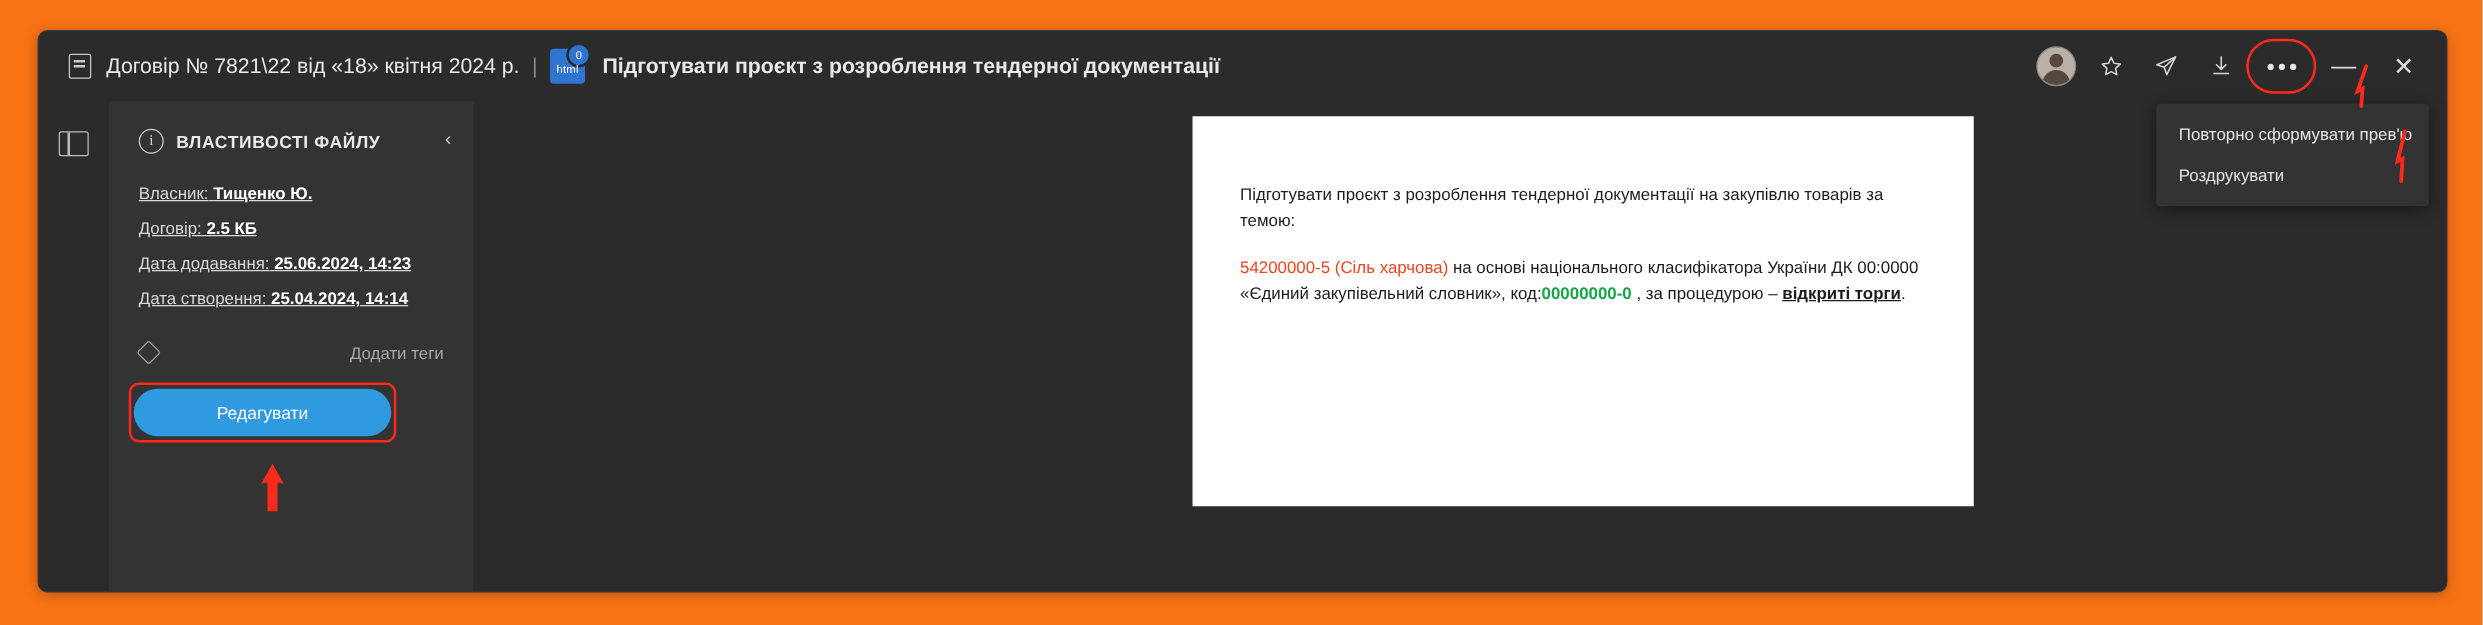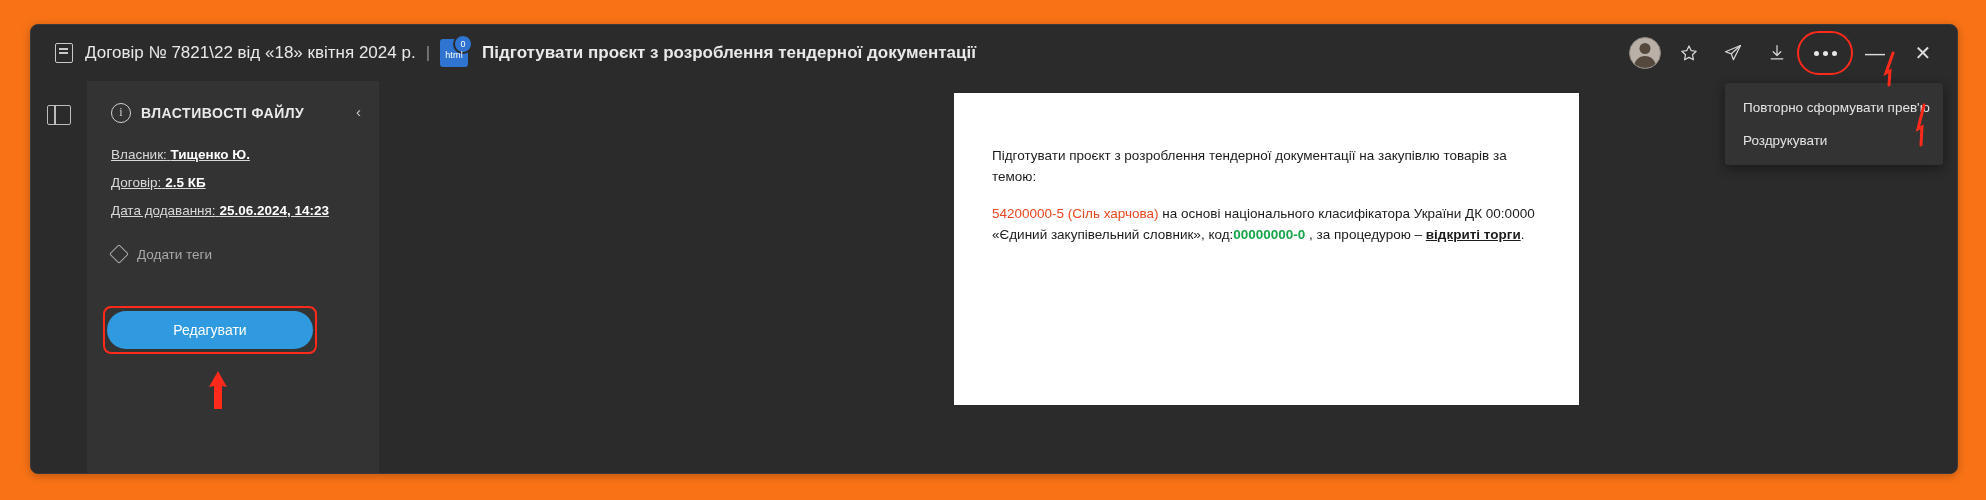--- a/index.html
+++ b/index.html
@@ -272,20 +272,21 @@
     text-decoration: underline;
   }
   .props-row .val { color: #ffffff; font-weight: bold; }
 
   .tags-row {
     margin-top: 26px;
     display: flex;
     align-items: center;
     gap: 10px;
     cursor: pointer;
+    justify-content: space-between;
   }
   .tag-icon {
     width: 16px; height: 16px;
     position: relative;
     flex: 0 0 auto;
   }
   .tag-icon:before {
     content: "";
     position: absolute;
     left: 1px; top: 1px;
@@ -484,20 +485,24 @@
             <span class="val">Тищенко Ю.</span>
           </div>
           <div class="props-row">
             <span>Договір:</span>
             <span class="val">2.5 КБ</span>
           </div>
           <div class="props-row">
             <span>Дата додавання:</span>
             <span class="val">25.06.2024, 14:23</span>
           </div>
+          <div class="props-row">
+            <span>Дата створення:</span>
+            <span class="val">25.04.2024, 14:14</span>
+          </div>
         </div>
 
         <div class="tags-row">
           <div class="tag-icon"></div>
           <div class="tag-label">Додати теги</div>
         </div>
 
         <div class="edit-wrap">
           <button class="edit-btn">Редагувати</button>
           <div class="edit-highlight"></div>

